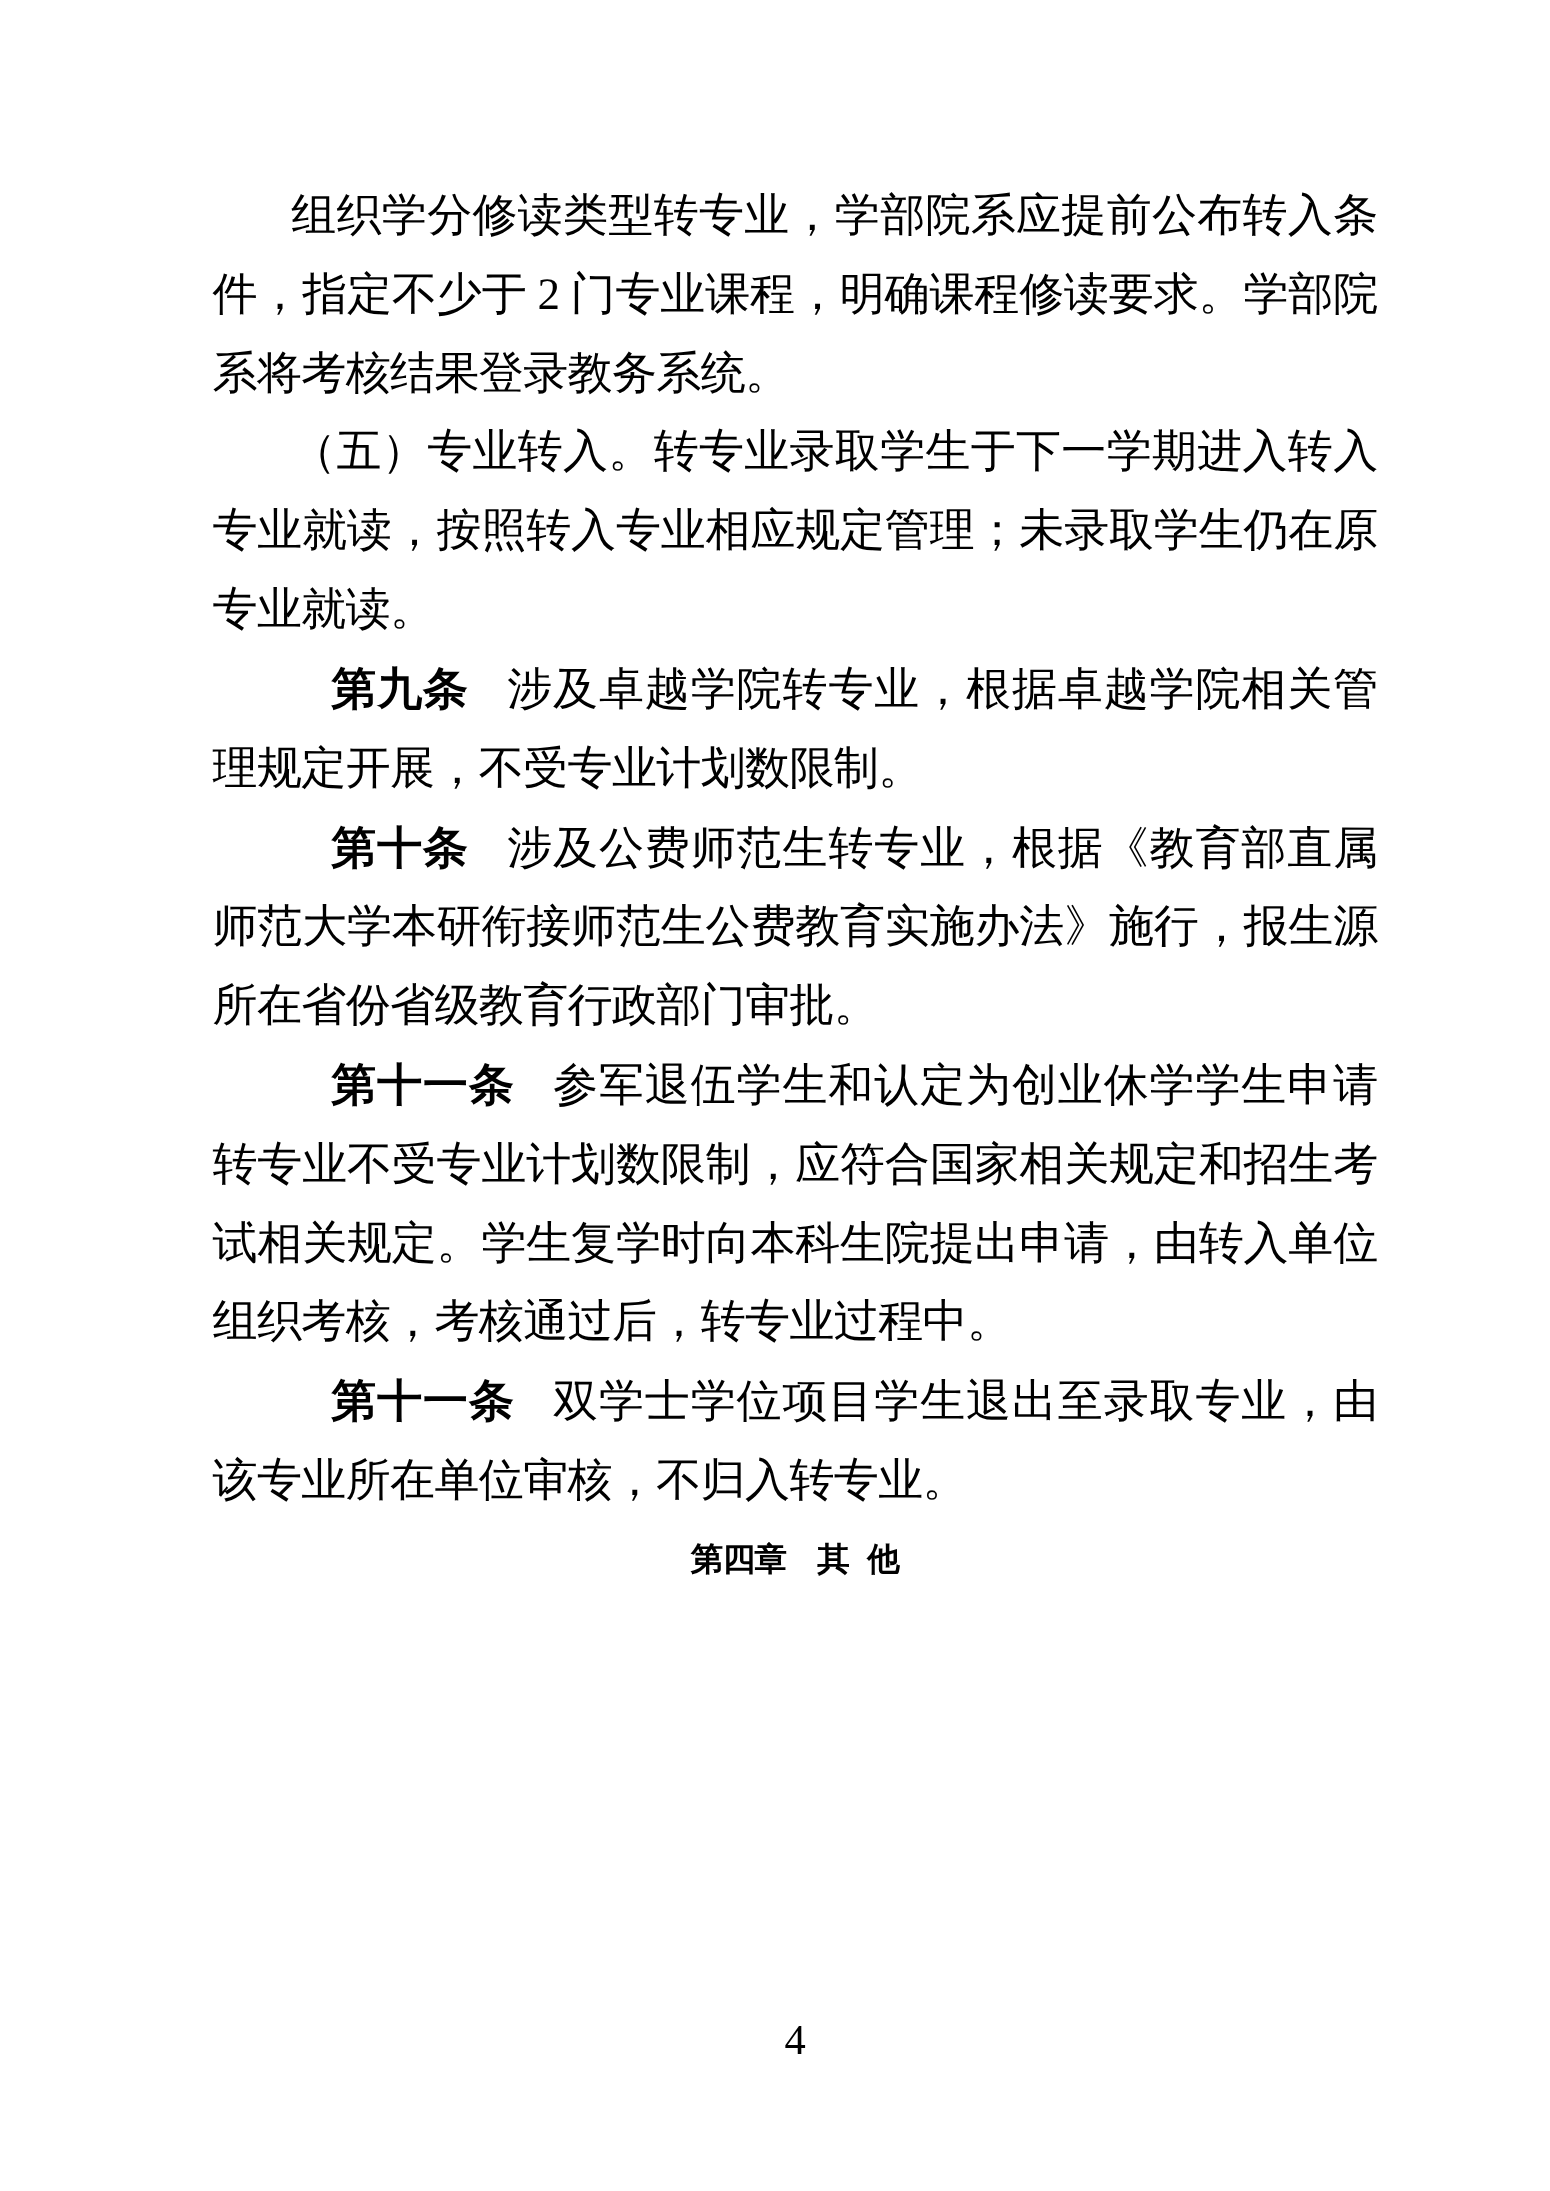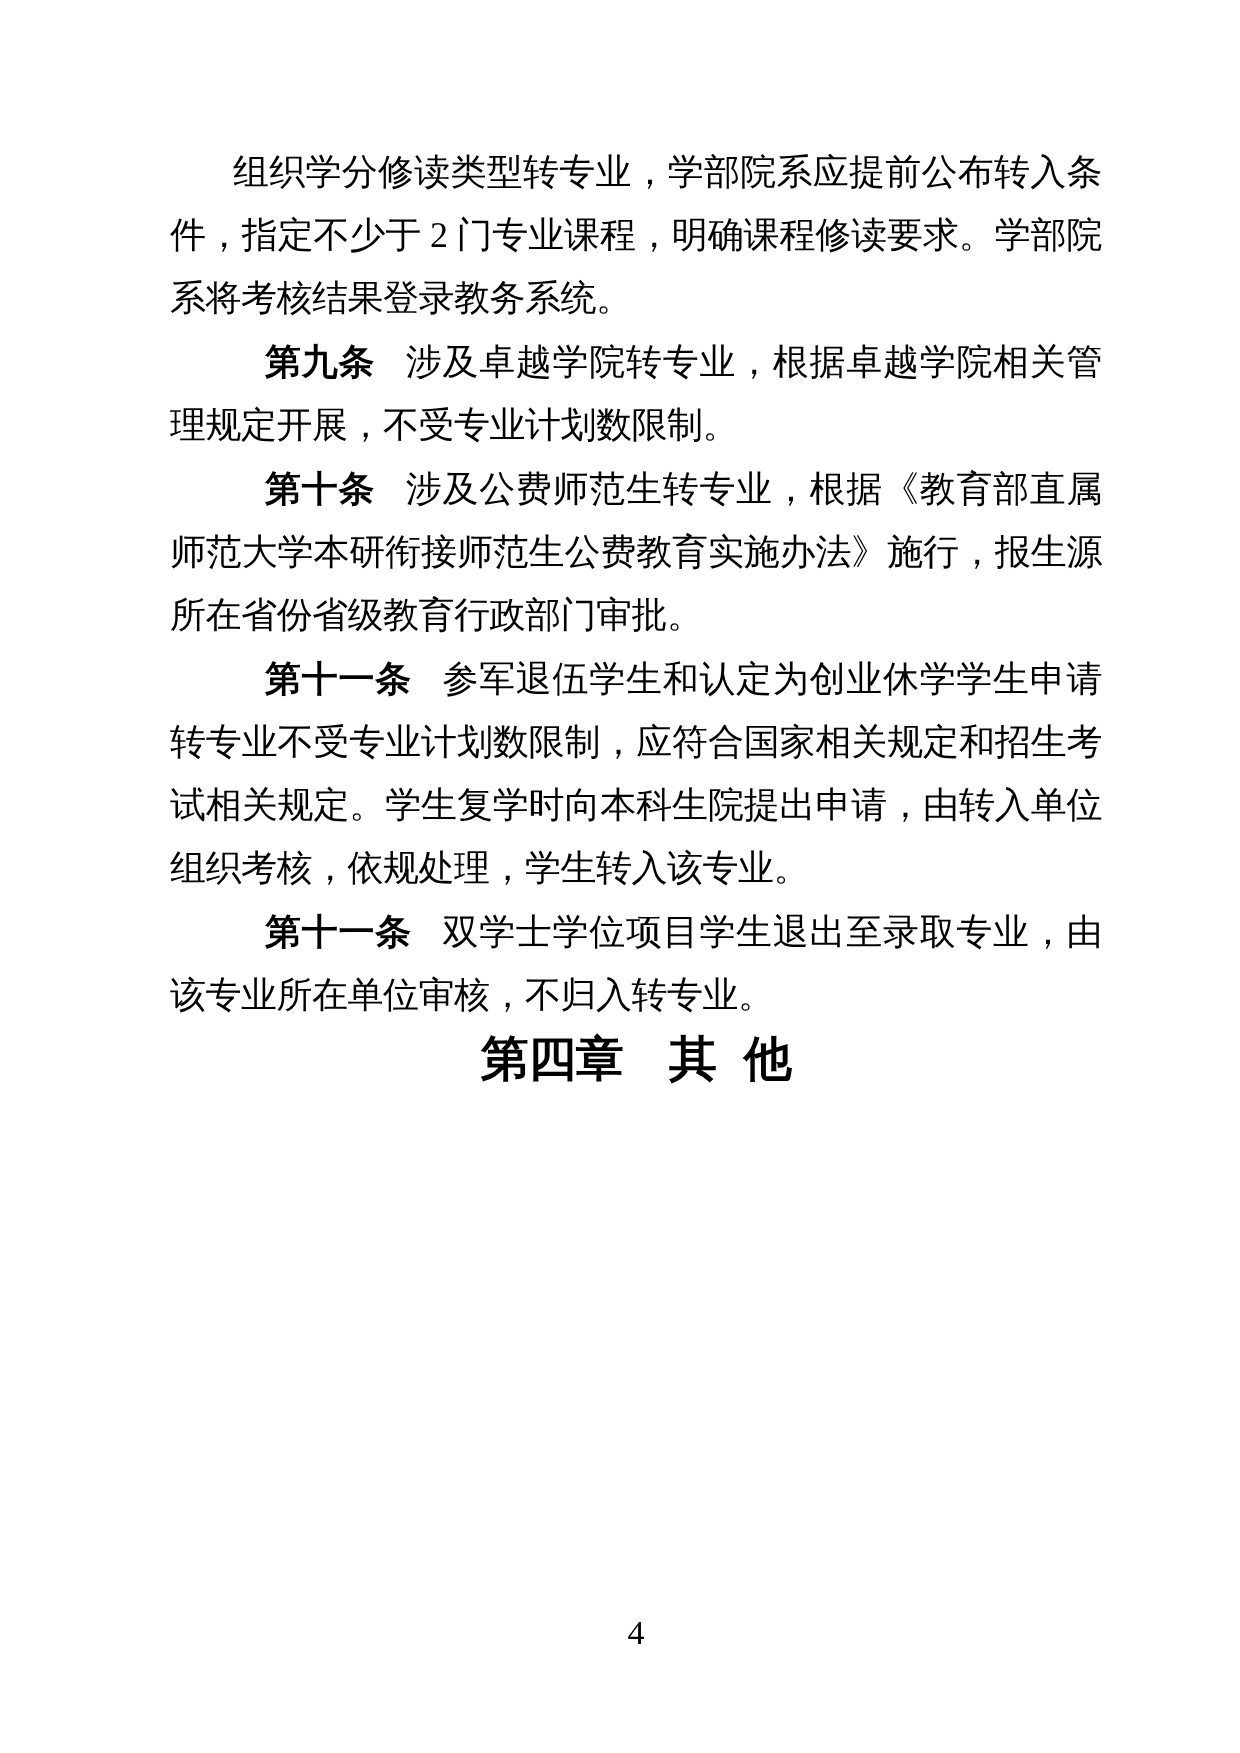--- a/index.html
+++ b/index.html
@@ -40,21 +40,21 @@
   }
   .lead:empty {
     display: none;
     margin: 0;
   }
   .chapter-heading {
     margin: 0;
     padding: 0;
     text-align: center;
     text-indent: 0;
-    font-size: 48px;
+    font-size: 26px;
     line-height: 63px;
     font-weight: 700;
     font-family: "Liberation Sans", "DejaVu Sans", sans-serif;
   }
   .chapter-title {
     margin-left: 0.95em;
     word-spacing: 0.3em;
   }
   .footer {
     position: absolute;
@@ -71,26 +71,27 @@
 </head>
 <body>
 
 <div class="page">
 
   <div class="content">
 
     <p class="para"><span>组织学分修读类型转专业，学部院系应提前公布转入条件，指定不少于 2 门专业课程，明确课程修读要求。学部院系将考核结果登录教务系统。</span></p>
 
 
+    <p class="para"><span>（五）专业转入。转专业录取学生于下一学期进入转入专业就读，按照转入专业相应规定管理；未录取学生仍在原专业就读。</span></p>
 
     <p class="para"><span class="lead">第九条</span><span>涉及卓越学院转专业，根据卓越学院相关管理规定开展，不受专业计划数限制。</span></p>
 
     <p class="para"><span class="lead">第十条</span><span>涉及公费师范生转专业，根据《教育部直属师范大学本研衔接师范生公费教育实施办法》施行，报生源所在省份省级教育行政部门审批。</span></p>
 
-    <p class="para"><span class="lead">第十一条</span><span>参军退伍学生和认定为创业休学学生申请转专业不受专业计划数限制，应符合国家相关规定和招生考试相关规定。学生复学时向本科生院提出申请，由转入单位组织考核，依规处理，学生转入该专业。</span></p>
+    <p class="para"><span class="lead">第十一条</span><span>参军退伍学生和认定为创业休学学生申请转专业不受专业计划数限制，应符合国家相关规定和招生考试相关规定。学生复学时向本科生院提出申请，由转入单位组织考核，考核通过后，转专业过程中。</span></p>
 
     <p class="para"><span class="lead">第十一条</span><span>双学士学位项目学生退出至录取专业，由该专业所在单位审核，不归入转专业。</span></p>
 
     <h2 class="chapter-heading"><span>第四章</span><span class="chapter-title">其 他</span></h2>
 
 
   </div>
 
   <div class="footer">
     <span>4</span>

